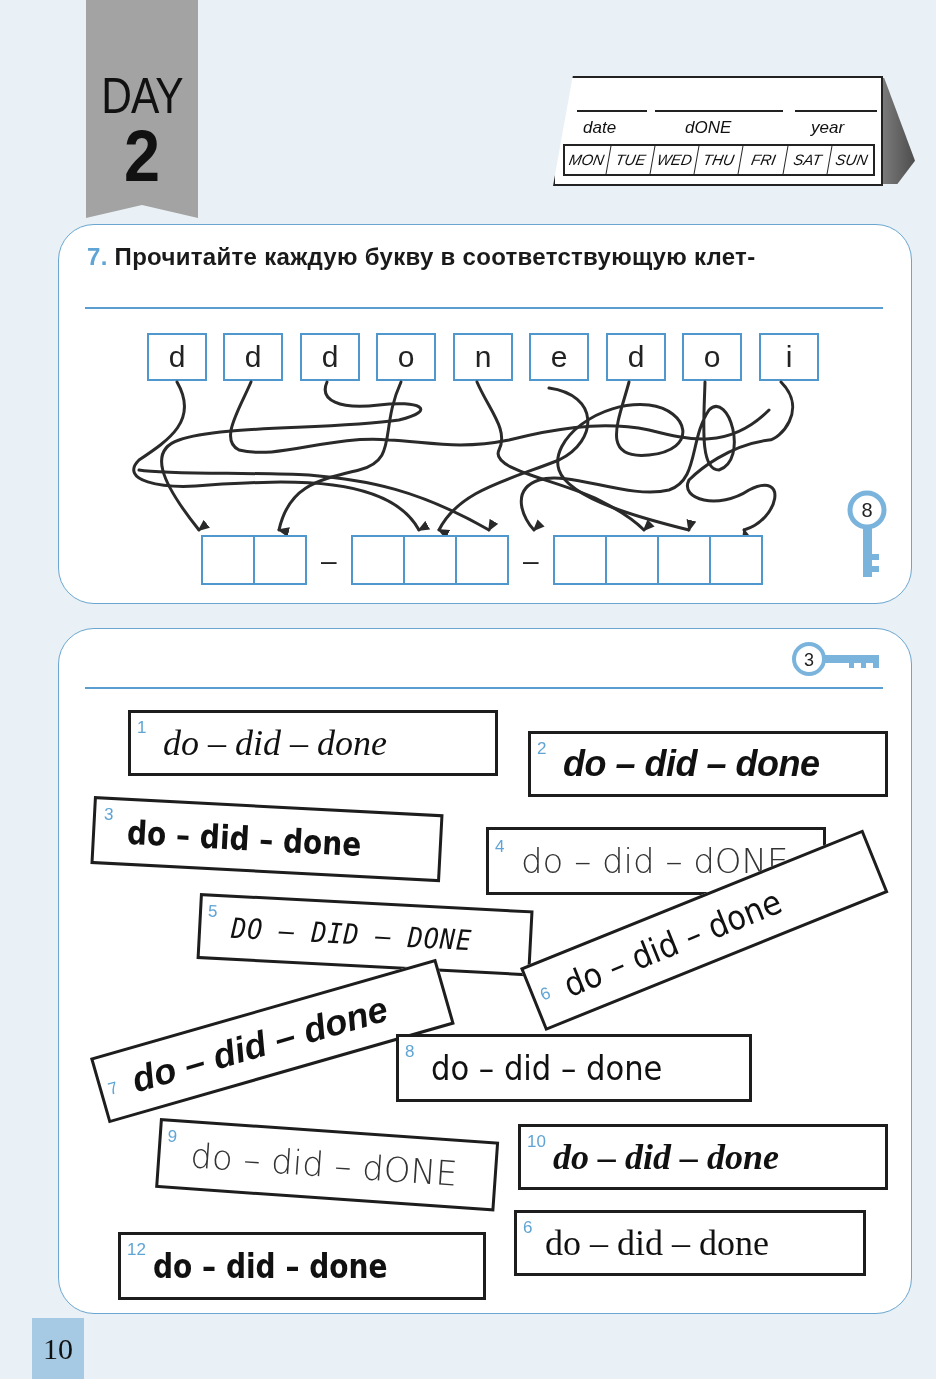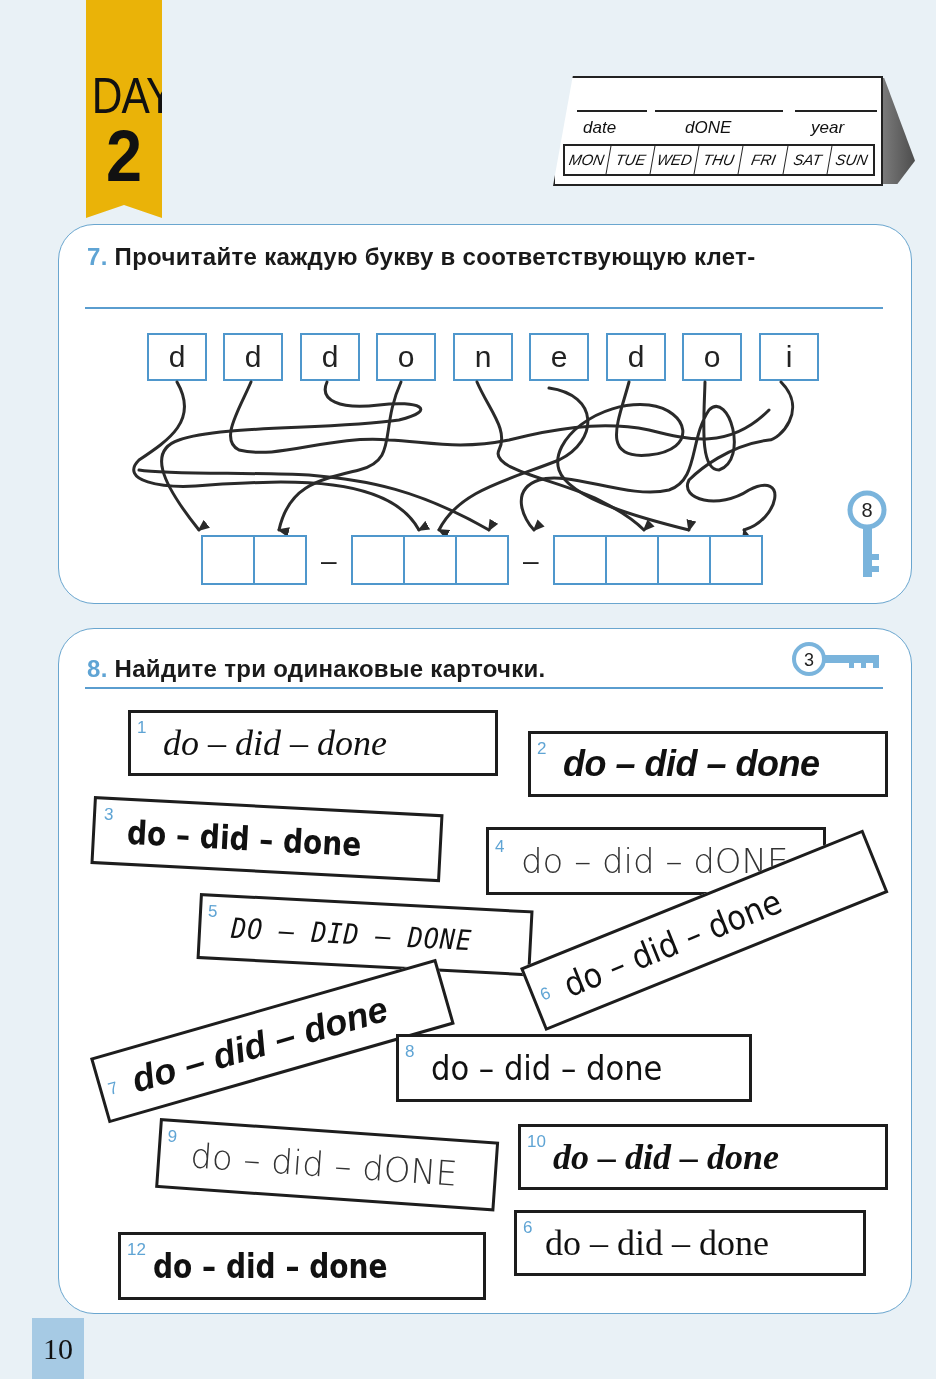--- a/index.html
+++ b/index.html
@@ -6,22 +6,22 @@
   html, body { width: 936px; height: 1379px; }
   body {
     background: #e9f1f6;
     font-family: "Liberation Sans", sans-serif;
     position: relative;
     overflow: hidden;
     color: #111;
   }
   
   .ribbon {
-    position: absolute; left: 86px; top: 0; width: 76px; height: 218px;
-    background: #eab308;
+    position: absolute; left: 86px; top: 0; width: 112px; height: 218px;
+    background: #a3a3a3;
     clip-path: polygon(0 0, 100% 0, 100% 100%, 50% 94%, 0 100%);
     text-align: center;
   }
   .ribbon .day { position: absolute; top: 70px; left: 0; right: 0; font-size: 50px; line-height: 52px; letter-spacing: -1px; font-family: "Liberation Sans", sans-serif; transform: scaleX(0.85); }
   .ribbon .num { position: absolute; top: 118px; left: 0; right: 0; font-size: 72px; font-weight: bold; line-height: 76px; transform: scaleX(0.9); }
 
   
   .calendar { position: absolute; left: 553px; top: 76px; width: 362px; height: 112px; }
   .cal-front {
     position: absolute; left: 0; top: 0; width: 330px; height: 110px;
@@ -186,24 +186,20 @@
       <circle cx="25" cy="20" r="17" fill="#fff" stroke="#7ab4dc" stroke-width="5"></circle>
       <rect x="21" y="37" width="9" height="50" fill="#7ab4dc"></rect>
       <rect x="30" y="64" width="7" height="6" fill="#7ab4dc"></rect>
       <rect x="30" y="76" width="7" height="6" fill="#7ab4dc"></rect>
       <text x="25" y="27" text-anchor="middle" font-size="20" font-family="Liberation Sans, sans-serif" fill="#222">8</text>
     </svg>
   </div>
 </div>
 
 <div class="panel panel8">
-  <div class="instr" style="top:24px">
-    <span class="exnum">8.</span>
-    <span>Найдите три одинаковые карточки.</span>
-  </div>
   <div class="underline" style="top:58px"></div>
 
   <div class="key-horiz">
     <svg width="100" height="40" viewBox="0 0 100 40">
       <rect x="30" y="14" width="60" height="8" fill="#7ab4dc"></rect>
       <rect x="60" y="22" width="5" height="5" fill="#7ab4dc"></rect>
       <rect x="72" y="22" width="5" height="5" fill="#7ab4dc"></rect>
       <rect x="84" y="22" width="6" height="5" fill="#7ab4dc"></rect>
       <circle cx="20" cy="18" r="15" fill="#fff" stroke="#7ab4dc" stroke-width="4"></circle>
       <text x="20" y="25" text-anchor="middle" font-size="18" font-family="Liberation Sans, sans-serif" fill="#222">3</text>

